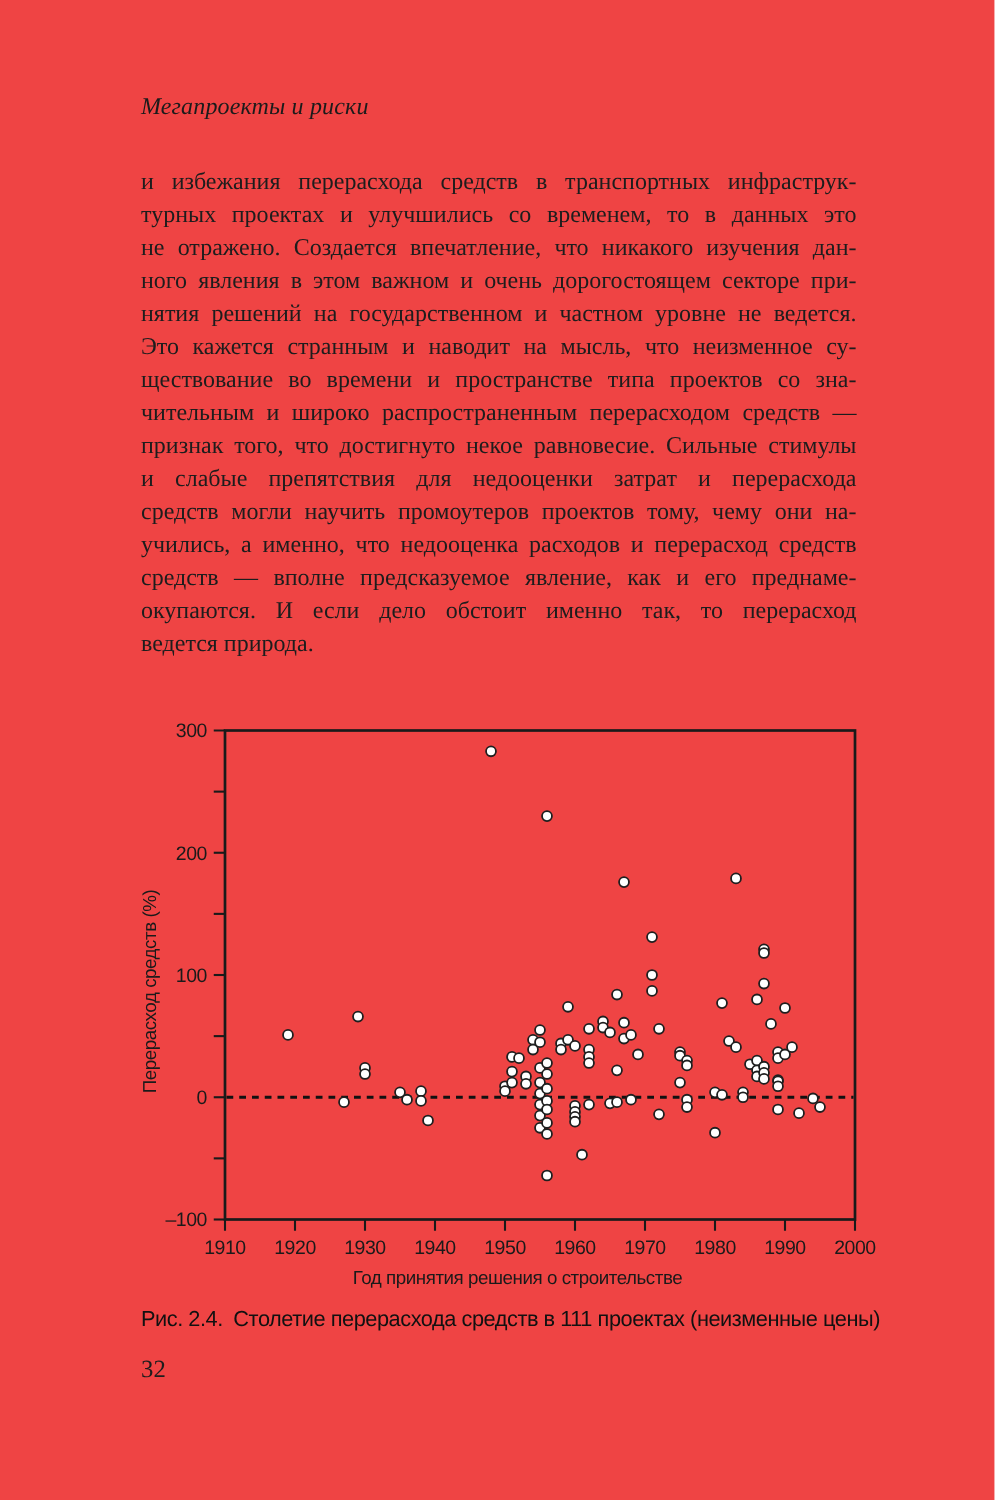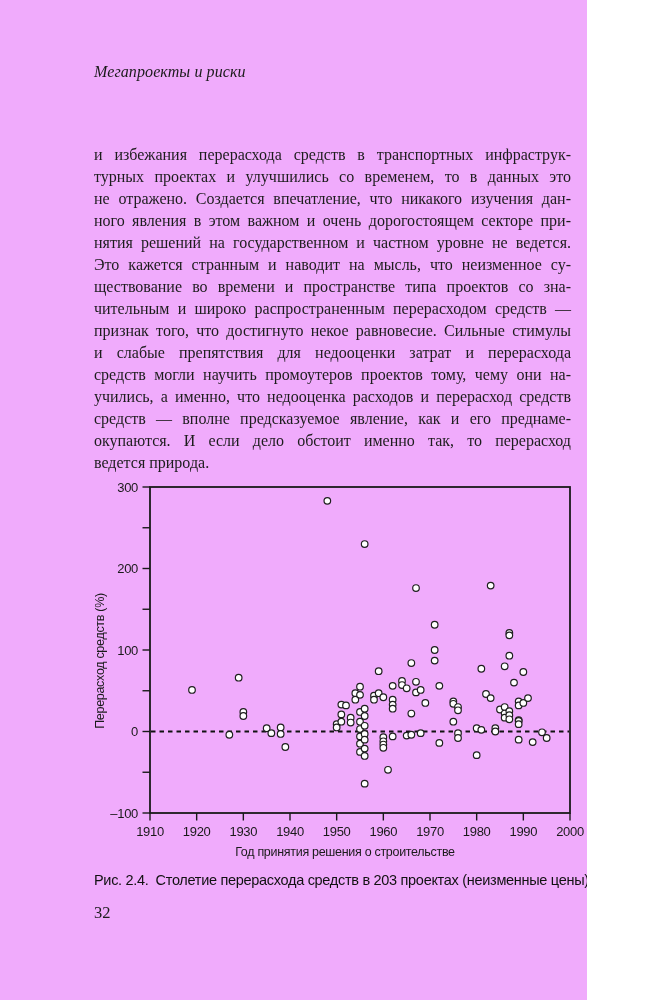--- a/index.html
+++ b/index.html
@@ -1,20 +1,20 @@
 <!DOCTYPE html>
 <html><head>
 <meta charset="utf-8">
 <style>
   html, body { margin: 0; padding: 0; background: #ffffff; }
   .page {
     position: relative;
-    width: 587px;
+    width: 663px;
     height: 1000px;
-    background: #f0abfc;
+    background: #ef4444;
     overflow: hidden;
     font-family: "Liberation Serif", serif;
     color: #1d1d1d;
   }
   .running-header {
     position: absolute;
     left: 94px;
     top: 63px;
     font-style: italic;
     font-size: 16px;
@@ -22,21 +22,20 @@
     color: #1b1b1b;
   }
   .body-text {
     position: absolute;
     left: 94px;
     top: 111px;
     width: 477px;
     font-size: 16px;
     line-height: 22px;
     color: #1d1d1d;
-    margin-top: 33px;
   }
   .body-text .line { text-align: justify; text-align-last: justify; }
   .body-text .line.last { text-align-last: left; }
   figure.figure { margin: 0; position: absolute; left: 0; top: 0; width: 663px; height: 1000px; }
   #chart-svg {
     position: absolute;
     left: 60px;
     top: 470px;
     width: 545px;
     height: 400px;
@@ -243,19 +242,19 @@
         <circle cx="528" cy="698.085" r="3.3" class="marker"></circle>
         <circle cx="532.6666666666667" cy="742.095" r="3.3" class="marker"></circle>
         <circle cx="542" cy="732.315" r="3.3" class="marker"></circle>
         <circle cx="546.6666666666667" cy="738.02" r="3.3" class="marker"></circle>
         <rect x="150" y="487" width="420" height="326" class="plotbox"></rect>
         <text x="345" y="856" text-anchor="middle" class="axislabel">Год принятия решения о строительстве</text>
         <text transform="translate(104 661) rotate(-90)" text-anchor="middle" class="axislabel">Перерасход средств (%)</text>
       </svg>
 
     <figcaption class="caption">
-      <span class="cap-label">Рис. 2.4.</span><span class="cap-text">Столетие перерасхода средств в 203 проектах (неизменные цены)</span>
+      <span class="cap-label">Рис. 2.4.</span><span class="cap-text">Столетие перерасхода средств в 111 проектах (неизменные цены)</span>
     </figcaption>
   </figure>
 
   <div class="page-number">32</div>
 
 </div>
 
 </body></html>

